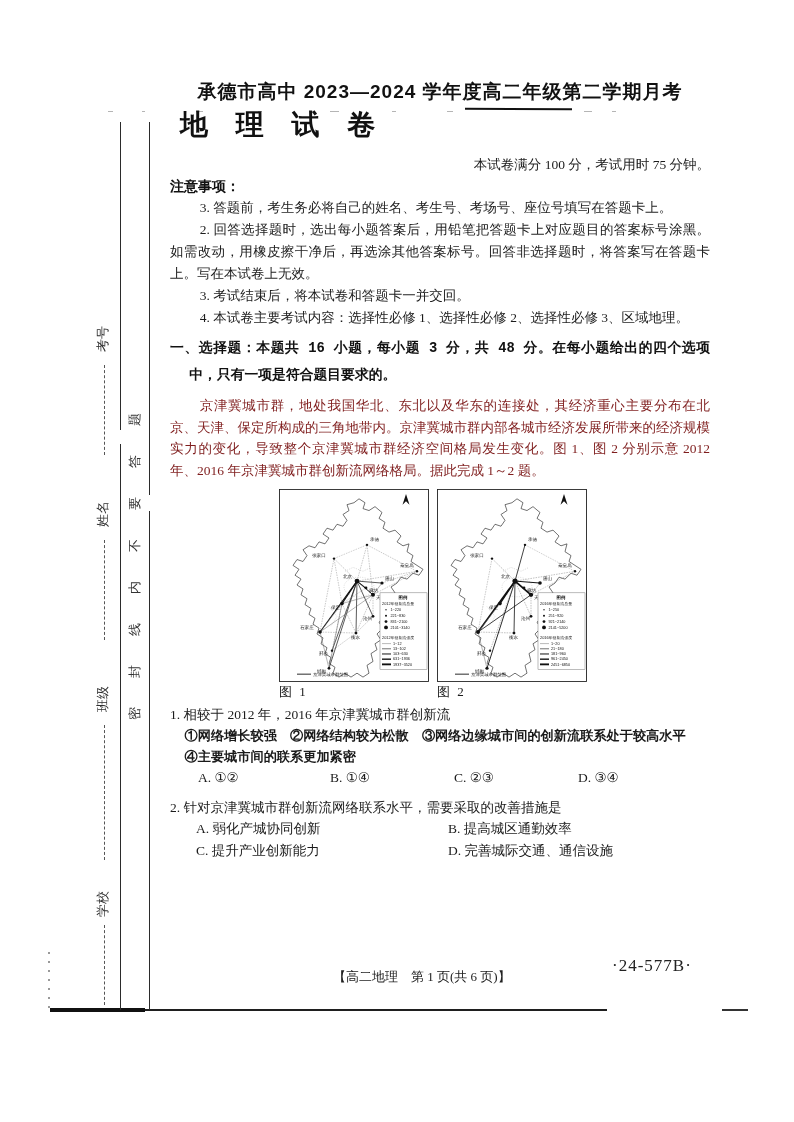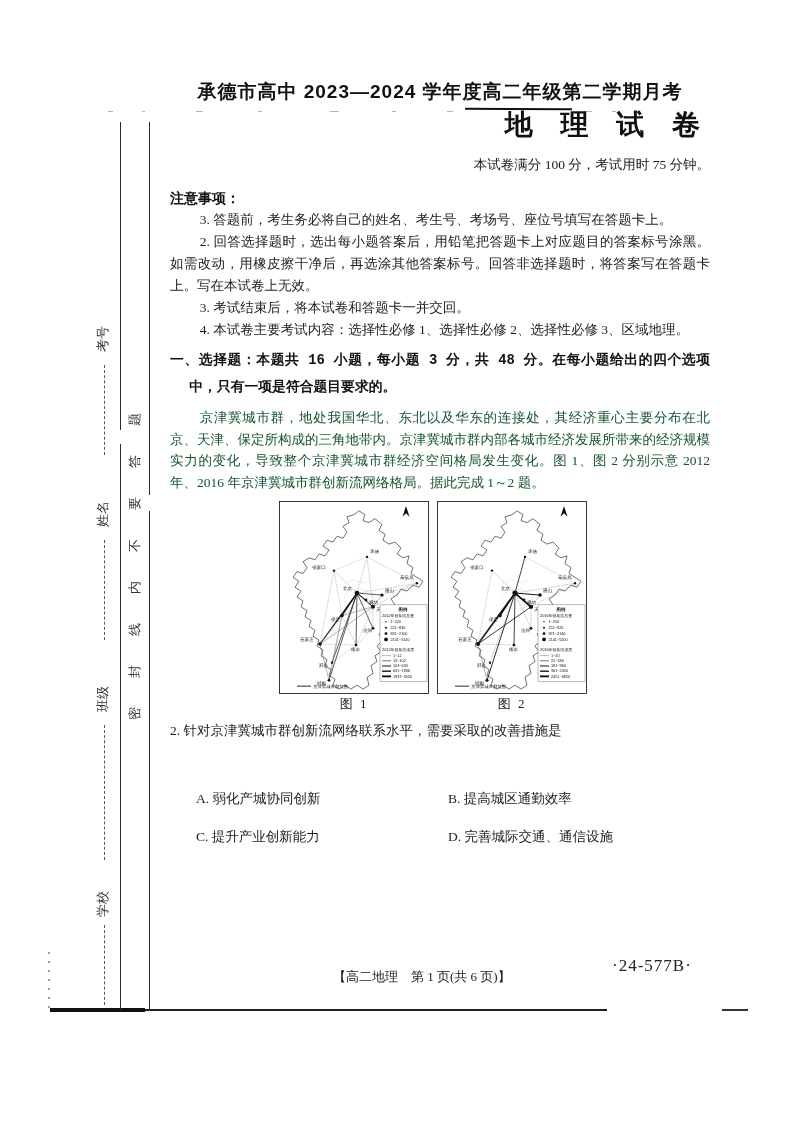--- a/index.html
+++ b/index.html
@@ -28,47 +28,47 @@
     transform:rotate(-90deg); text-align:center; }
   .side-field { position:absolute; left:86px; width:32px; height:16px;
     font-family:"Liberation Sans", sans-serif; font-size:13px; color:#2e2e2e;
     transform:rotate(-90deg); transform-origin:center; white-space:nowrap; }
   .fill-line { position:absolute; left:104px; width:0; border-left:1px dashed #555; }
   
   .content { position:absolute; left:170px; top:0; width:540px;
     font-size:13.5px; line-height:21.5px; text-align:justify; word-break:break-all; }
   .main-title { margin-top:80px; text-align:center; font-family:"Liberation Sans", sans-serif;
     font-weight:bold; font-size:19px; line-height:24px; letter-spacing:1px; color:#111; }
-  .sub-title { margin-top:4px; text-align:right; font-family:"Liberation Sans", sans-serif;
+  .sub-title { margin-top:4px; text-align:left; font-family:"Liberation Sans", sans-serif;
     font-weight:bold; font-size:28px; line-height:34px; letter-spacing:10px; color:#111; text-indent:10px; }
   .info-line { margin-top:12px; text-align:right; line-height:21px; }
-  .notice-title { margin-top:12px; font-family:"Liberation Sans", sans-serif;
+  .notice-title { font-family:"Liberation Sans", sans-serif;
     font-weight:bold; font-size:14px; line-height:22px; color:#111; }
   .notice-item { line-height:22px; text-indent:2.2em; }
   .section-heading { margin-top:6px; font-family:Liberation Mono, monospace;
     font-weight:bold; font-size:13.8px; line-height:27px; color:#111;
     padding-left:1.4em; text-indent:-1.4em; }
-  .passage { margin-top:6px; text-indent:2.2em; line-height:21.5px; color:#14532d; }
+  .passage { margin-top:6px; text-indent:2.2em; line-height:21.5px; color:#7f1d1d; }
   
   .figures-row { margin-top:8px; display:flex; justify-content:center; gap:8px;
     transform:translateX(-7px); }
-  .figure-block { display:flex; flex-direction:column; align-items:center; }
+  .figure-block { display:flex; flex-direction:column; }
   .figure-svg { display:block; background:#fff; }
   .figure-caption { margin-top:2px; font-size:13px; line-height:16px; letter-spacing:2px; }
   svg { font-family:"Liberation Sans", sans-serif; }
   
   .question { margin-top:4px; }
   .q2 { margin-top:8px; }
   .q-stem { line-height:21px; }
   .q-optline { padding-left:1.1em; line-height:21px;
     font-family:"Liberation Sans", sans-serif; font-weight:600; font-size:13.2px; color:#1a1a1a; }
   .q-choices4 { display:grid; grid-template-columns:132px 124px 124px auto;
     padding-left:28px; line-height:22px; }
   .q-choices2 { display:grid; grid-template-columns:252px auto;
-    padding-left:26px; line-height:22px; row-gap:16px;margin-top:47px; }
+    padding-left:26px; line-height:22px; row-gap:0; }
   
   .footer-page { position:absolute; left:333px; top:968px; font-size:13px; color:#222;text-align:center; }
   .footer-code { position:absolute; left:612px; top:956px; font-size:17px; color:#222; letter-spacing:1px; }
 </style>
 </head>
 <body>
 
 <div class="page">
 
   <div class="top-solid-seg"></div>
@@ -298,20 +298,31 @@
             <text x="114" y="174.9" font-size="3.8" fill="#111">961~2450</text>
             <line x1="103" y1="179" x2="112" y2="179" stroke="#111" stroke-width="1.9"></line>
             <text x="114" y="180.2" font-size="3.8" fill="#111">2451~6850</text>
             <line x1="18" y1="189" x2="32" y2="189" stroke="#111" stroke-width="0.9"></line>
             <text x="34" y="190.8" font-size="4.4" fill="#111">京津冀城市群范围</text>
           </svg>
         <div class="figure-caption">图 2</div>
       </div>
     </div>
 
+    <div class="question">
+      <div class="q-stem"><span>1.</span> <span>相较于 2012 年，2016 年京津冀城市群创新流</span></div>
+      <div class="q-optline">①网络增长较强　②网络结构较为松散　③网络边缘城市间的创新流联系处于较高水平</div>
+      <div class="q-optline">④主要城市间的联系更加紧密</div>
+      <div class="q-choices4">
+        <span>A. ①②</span>
+        <span>B. ①④</span>
+        <span>C. ②③</span>
+        <span>D. ③④</span>
+      </div>
+    </div>
 
     <div class="question q2">
       <div class="q-stem"><span>2.</span> <span>针对京津冀城市群创新流网络联系水平，需要采取的改善措施是</span></div>
       <div class="q-choices2">
         <span>A. 弱化产城协同创新</span>
         <span>B. 提高城区通勤效率</span>
         <span>C. 提升产业创新能力</span>
         <span>D. 完善城际交通、通信设施</span>
       </div>
     </div>

